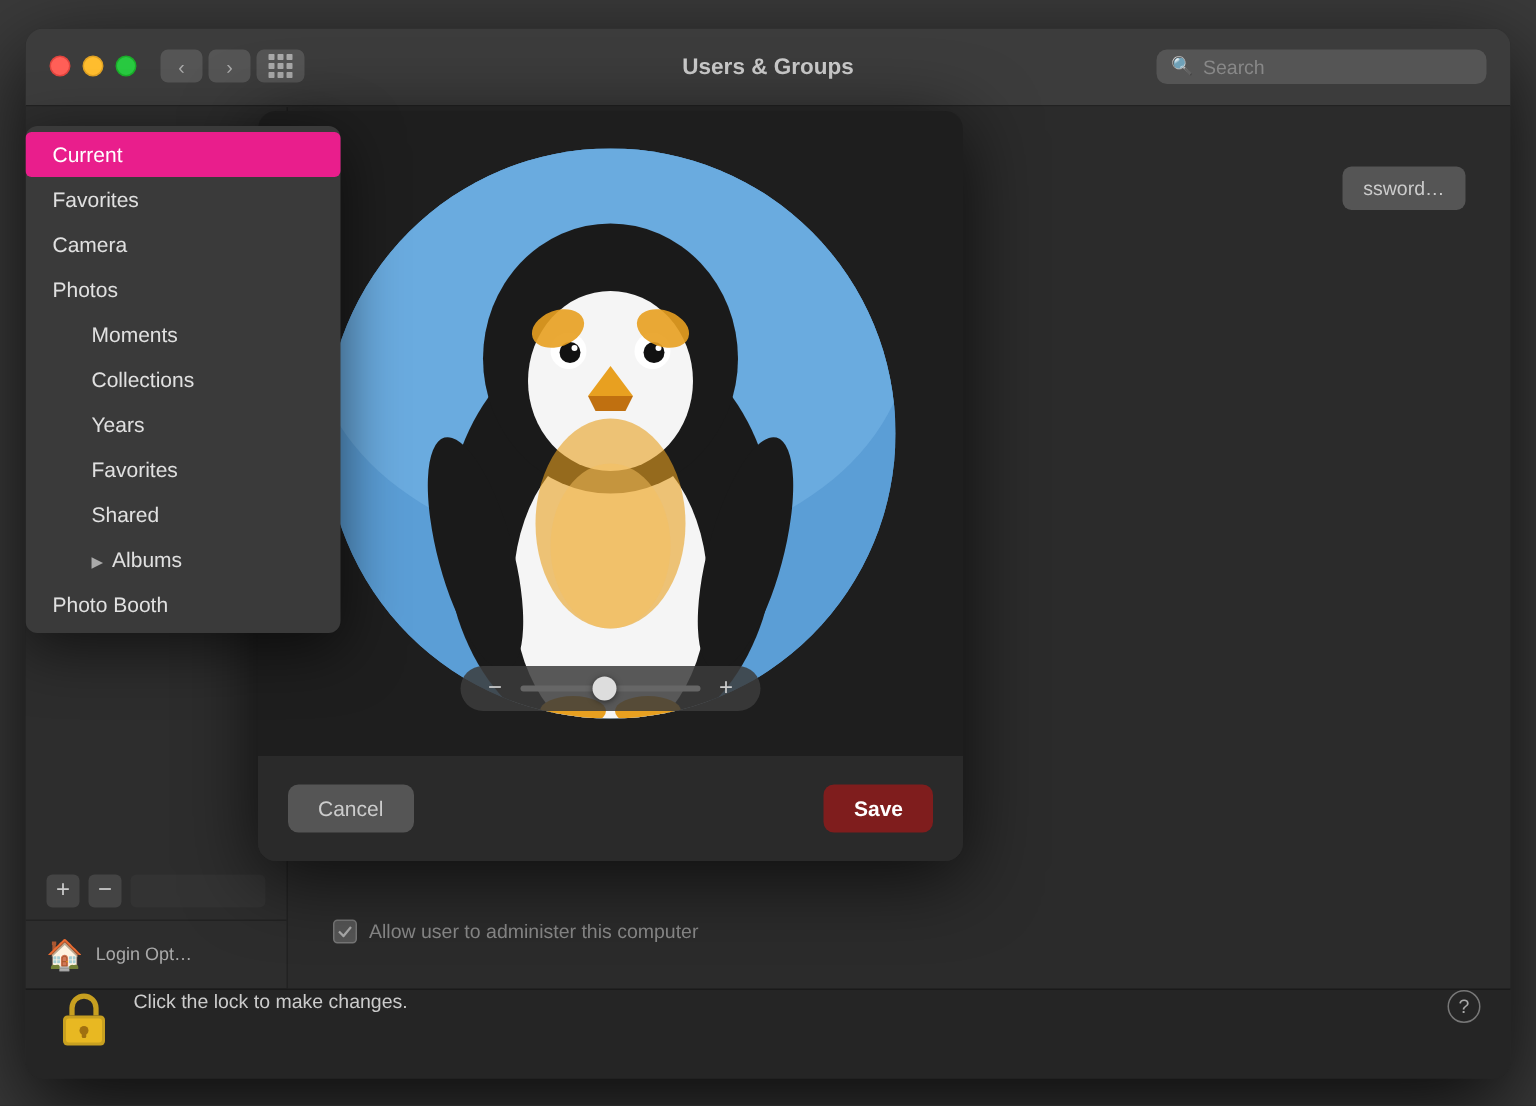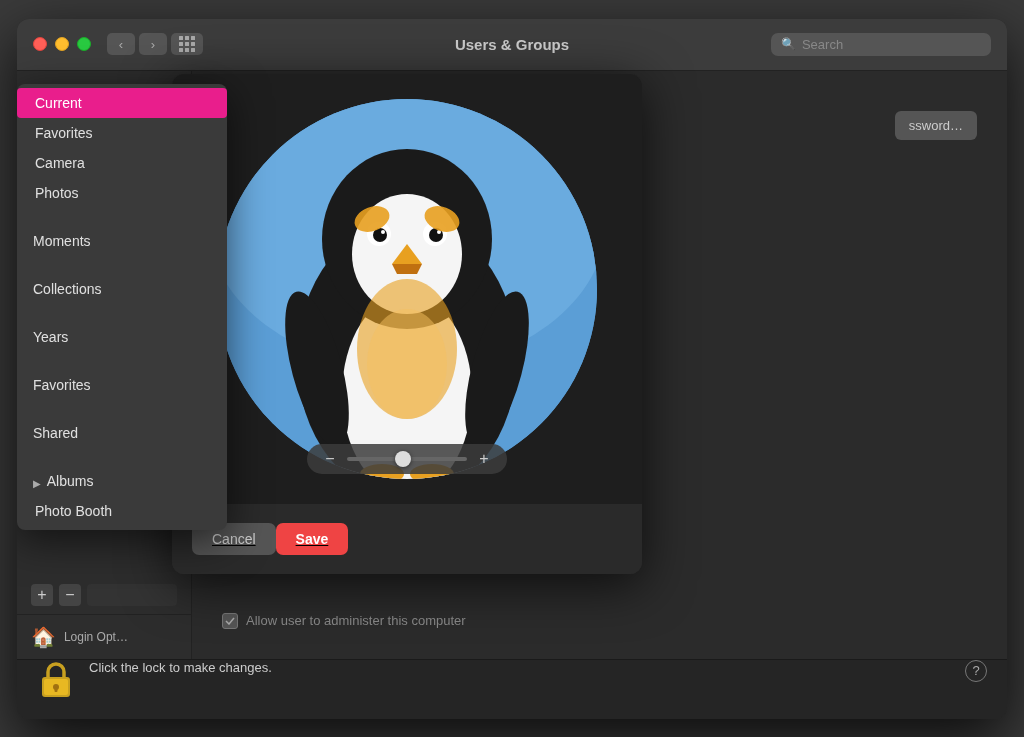--- a/index.html
+++ b/index.html
@@ -373,22 +373,21 @@
       gap: 6px;
     }
 
     .menu-item.active {
       background: #e91e8c;
       color: #fff;
       border-radius: 4px;
     }
 
     .menu-item.sub {
-      padding-left: 16px;
-      margin-top: 18px;
+      padding-left: 44px;
     }
 
     .menu-triangle {
       font-size: 10px;
       color: #aaa;
     }
 
     
     .avatar-picker {
       position: absolute;
@@ -473,38 +472,38 @@
       position: absolute;
       top: -6px;
       left: 40%;
       box-shadow: 0 1px 4px rgba(0,0,0,0.5);
     }
 
     .picker-bottom {
       height: 70px;
       display: flex;
       align-items: center;
-      justify-content: flex-start;
+      justify-content: space-between;
       padding: 0 20px;
+      gap: 10px;
       background: #2a2a2a;
-      text-decoration: underline;
     }
 
     .cancel-btn {
       background: #555;
       color: #ccc;
       border: none;
       border-radius: 7px;
       padding: 8px 20px;
       font-size: 14px;
       cursor: pointer;
     }
 
     .save-btn {
-      background: #ef4444;
+      background: #7f1d1d;
       color: #fff;
       border: none;
       border-radius: 7px;
       padding: 8px 20px;
       font-size: 14px;
       font-weight: 600;
       cursor: pointer;
     }
 
     .admin-label {

